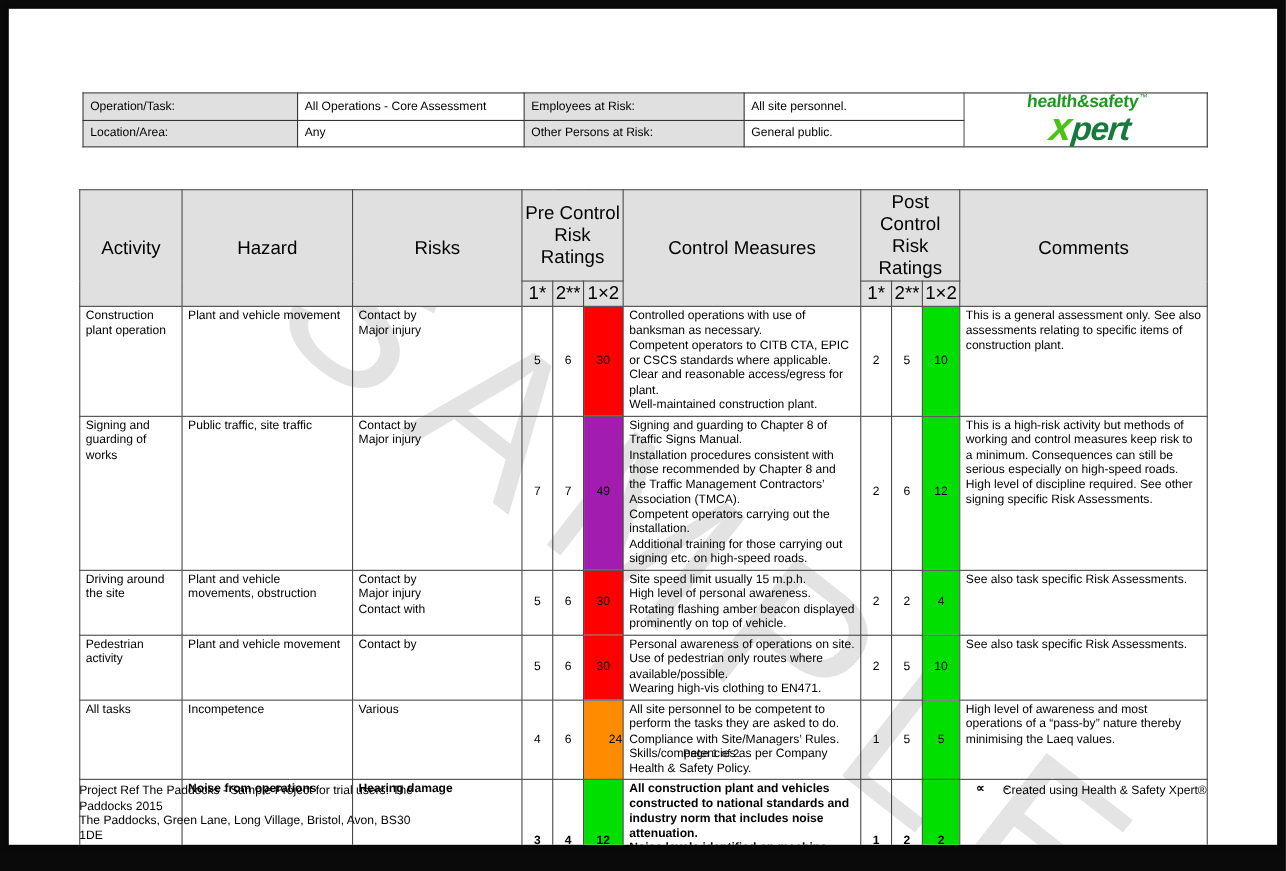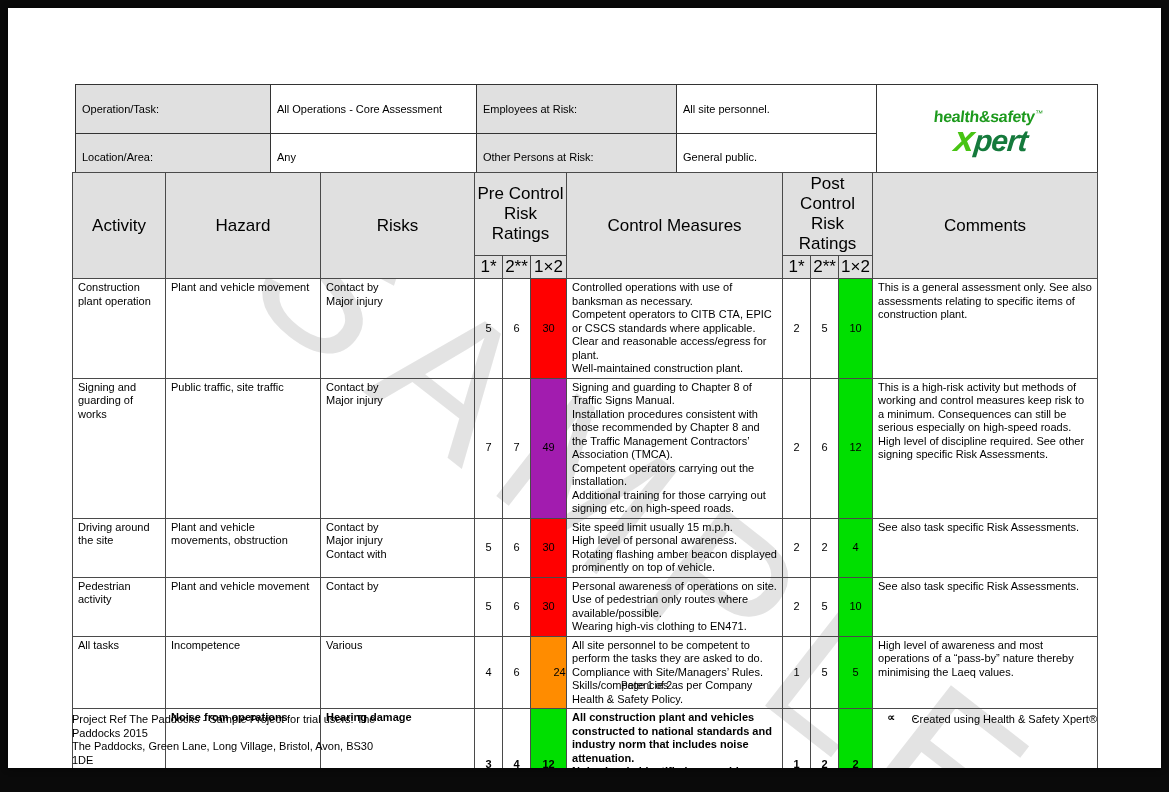--- a/index.html
+++ b/index.html
@@ -19,21 +19,21 @@
   }
   .doc-title{
     position:absolute;left:74px;top:49px;z-index:2;
     font-size:15.5px;font-weight:bold;color:#000;letter-spacing:.2px;
   }
   
   .info-wrap{position:absolute;left:67px;top:76px;z-index:2;display:flex;align-items:stretch;}
   table.info{border-collapse:collapse;table-layout:fixed;width:801px;}
   table.info td{
     border:1px solid #333;font-size:11px;color:#000;
-    padding:12px 6px;height:23.5px;vertical-align:middle;background:#fff;
+    padding:0 6px;height:23.5px;vertical-align:middle;background:#fff;
     overflow:hidden;white-space:nowrap;
   }
   table.info td.label{background:#e0e0e0;}
   .logo-box{
     width:220px;border:1px solid #333;border-left:none;background:#fff;
     display:flex;align-items:center;justify-content:center;flex-direction:column;
   }
   .logo{transform:skewX(-6deg);text-align:center;line-height:1;}
   .logo-line1{font-weight:bold;font-size:16px;color:#1d9a1d;letter-spacing:-.3px;}
   .logo-tm{font-size:8px;color:#1d9a1d;vertical-align:super;}

